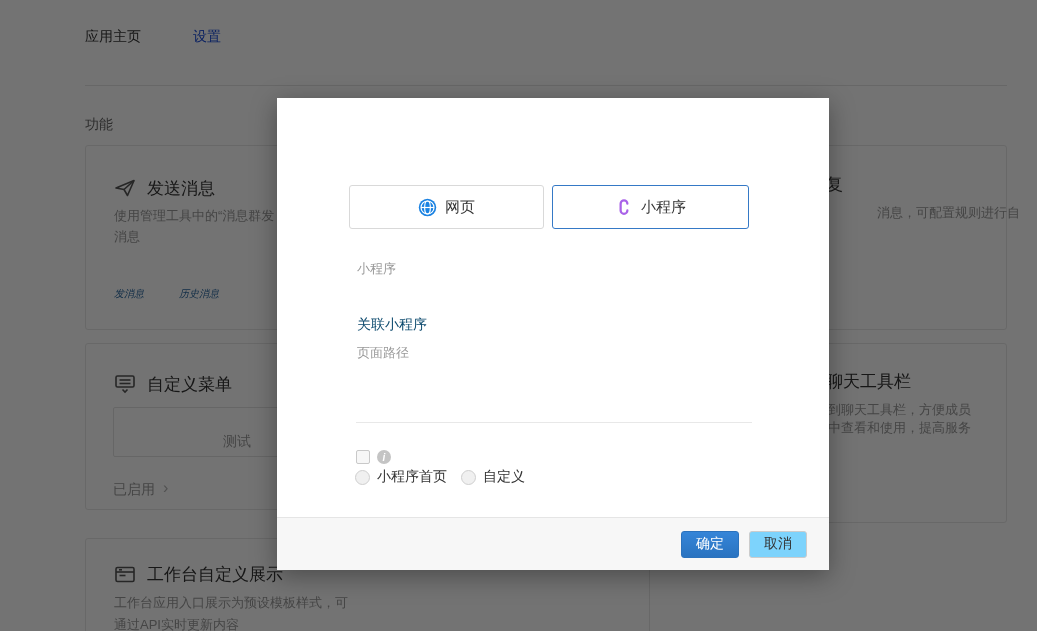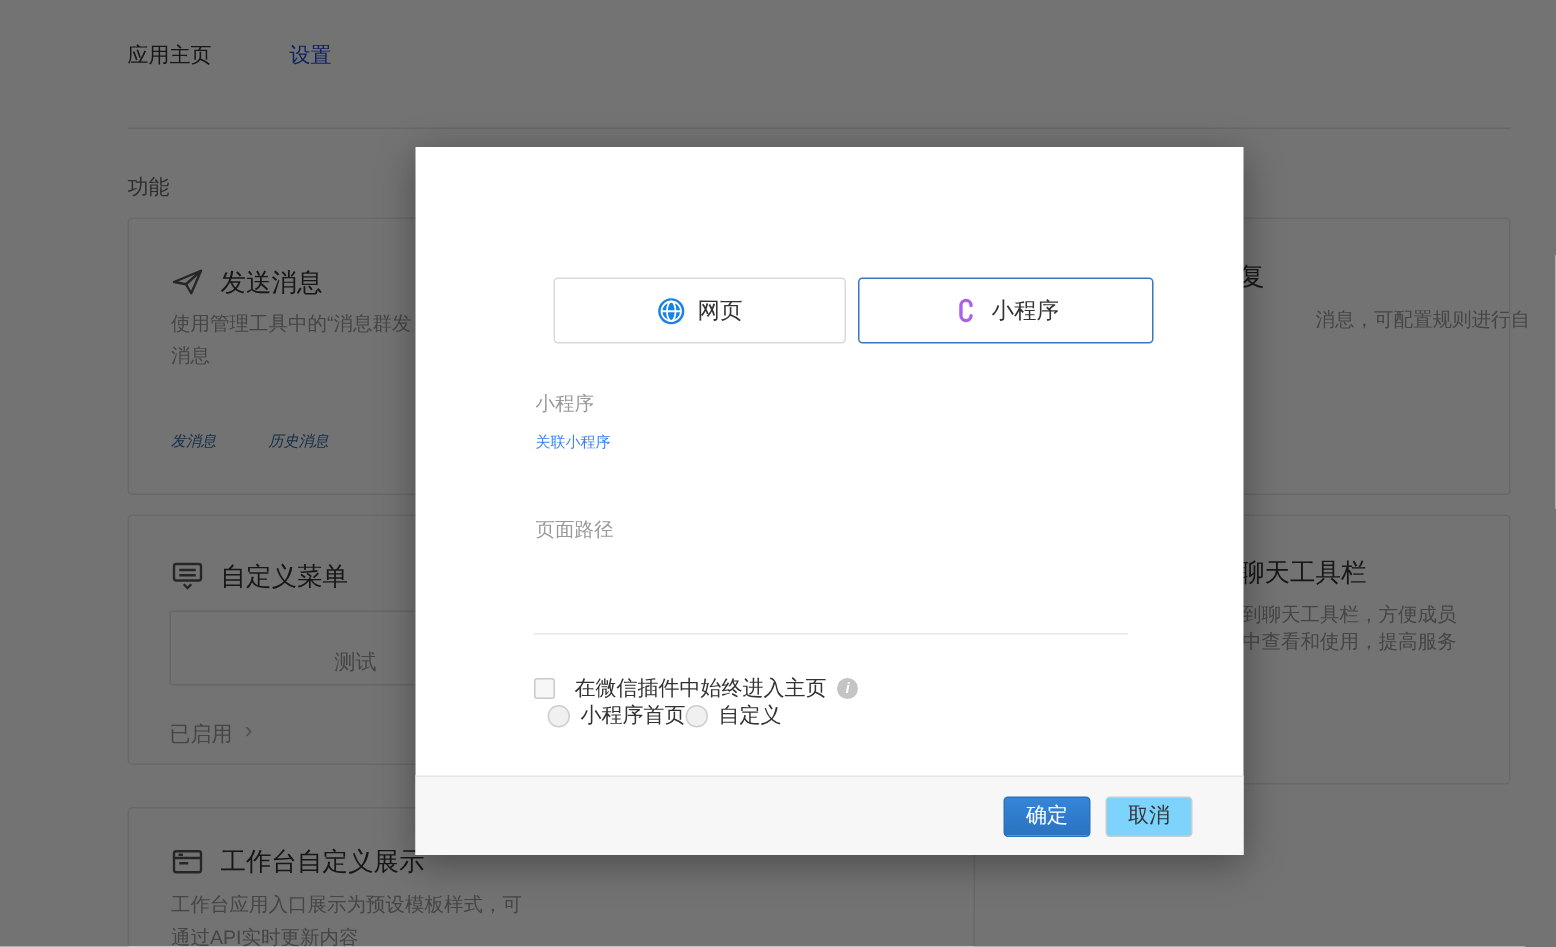--- a/index.html
+++ b/index.html
@@ -28,40 +28,40 @@
 
   
   #overlay { position:absolute; inset:0; background:rgba(0,0,0,0.55); z-index:5; }
 
   
   #modal { position:absolute; left:277px; top:98px; width:552px; height:472px; background:#fff; z-index:10; box-shadow:0 6px 24px rgba(0,0,0,0.35); }
   #modal-header { position:absolute; left:0; top:0; right:0; height:43px; background:#4b7ab0; display:flex; align-items:center; }
   #modal-title { margin-left:22px; font-size:15px; color:#fff; }
   #modal-close { position:absolute; right:18px; top:10px; font-size:16px; color:#fff; cursor:pointer; line-height:22px; }
 
-  .tabs { position:absolute; left:92px; top:87px; display:flex; gap:8px; }
+  .tabs { position:absolute; left:72px; top:87px; display:flex; gap:8px; }
   .tab { width:195px; height:44px; border:1px solid #d9d9d9; border-radius:3px; background:#fff; display:flex; align-items:center; justify-content:center; gap:8px; font-size:15px; color:#333; cursor:pointer; }
   .tab.selected { border-color:#3579c6; width:197px; }
 
   .m-label { position:absolute; font-size:13px; color:#999; }
-  .m-link { position:absolute; font-size:10px; color:#3b82f6; cursor:pointer; }
+  .m-link { position:absolute; font-size:14px; color:#0c4a6e; cursor:pointer;margin-top:28px; }
 
-  .radio-row { position:absolute; left:88px; top:370px; display:flex; align-items:center; }
+  .radio-row { position:absolute; left:78px; top:370px; display:flex; align-items:center; gap:14px; }
   .radio-opt { display:flex; align-items:center; gap:7px; cursor:pointer; }
   .radio-circle { width:15px; height:15px; border-radius:50%; background:#f0f0f0; border:1px solid #cfcfcf; }
   .radio-label { font-size:14px; color:#333; }
 
   .m-divider { position:absolute; left:79px; top:324px; width:396px; height:1px; background:#e8e8e8; }
 
   .check-row { position:absolute; left:79px; top:352px; display:flex; align-items:center; }
   .checkbox { width:14px; height:14px; border:1px solid #c9c9c9; border-radius:2px; background:#f7f7f7; cursor:pointer; }
   .check-label { margin-left:13px; font-size:14px; color:#333; }
   .info-icon { margin-left:7px; width:14px; height:14px; border-radius:50%; background:#c4c4c4; color:#fff; font-size:10px; font-style:italic; font-weight:bold; display:flex; align-items:center; justify-content:center; cursor:pointer; }
 
-  #modal-footer { position:absolute; left:0; bottom:0; right:0; height:53px; background:#f7f7f7; border-top:1px solid #e5e5e5; display:flex; align-items:center; justify-content:flex-end; gap:10px; padding-right:34px; }
+  #modal-footer { position:absolute; left:0; bottom:0; right:0; height:53px; background:#f7f7f7; border-top:1px solid #e5e5e5; display:flex; align-items:center; justify-content:flex-end; gap:10px; padding-right:22px; }
   .btn { height:27px; min-width:56px; padding:0 14px; font-size:14px; border-radius:3px; cursor:pointer; display:flex; align-items:center; justify-content:center; }
   .btn-primary { background:linear-gradient(#3585d8,#2a73c0); border:1px solid #2b72bd; color:#fff; }
   .btn-default { background:#7dd3fc; border:1px solid #ccc; color:#333; }
 
   svg { display:block; }
 </style>
 </head>
 <body>
 
 <div id="page">
@@ -166,21 +166,20 @@
     <div class="radio-opt">
       <span class="radio-circle"></span>
       <span class="radio-label">自定义</span>
     </div>
   </div>
 
   <div class="m-divider"></div>
 
   <div class="check-row">
     <span class="checkbox"></span>
-    <span class="check-label">在微信插件中始终进入主页</span>
     <span class="info-icon">i</span>
   </div>
 
   <div id="modal-footer">
     <div class="btn btn-primary">确定</div>
     <div class="btn btn-default">取消</div>
   </div>
 </div>
 
 </body></html>

